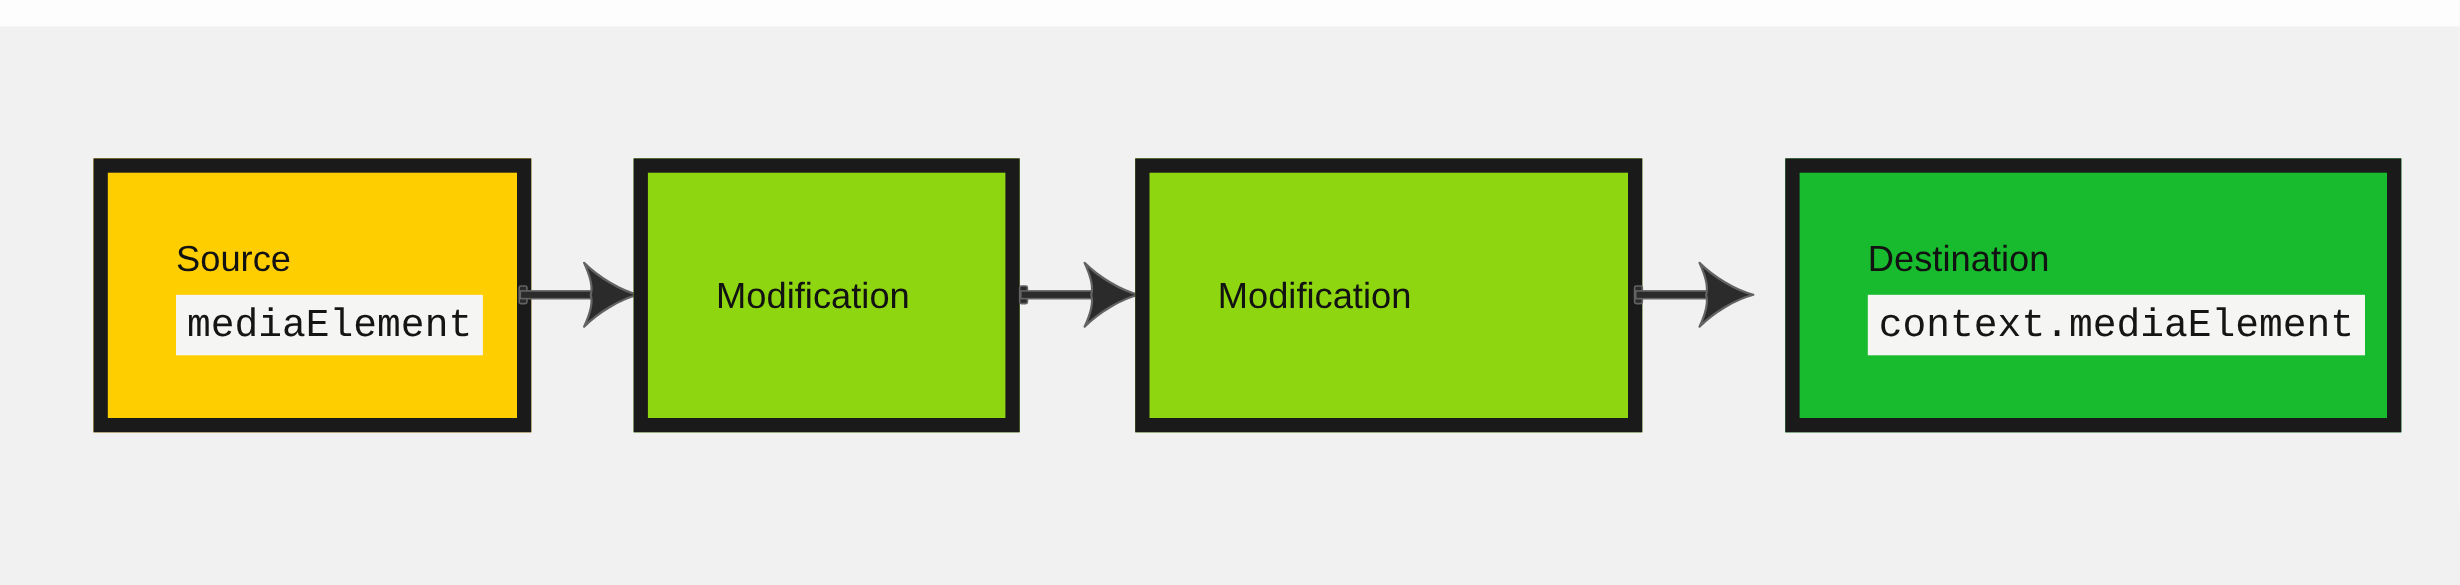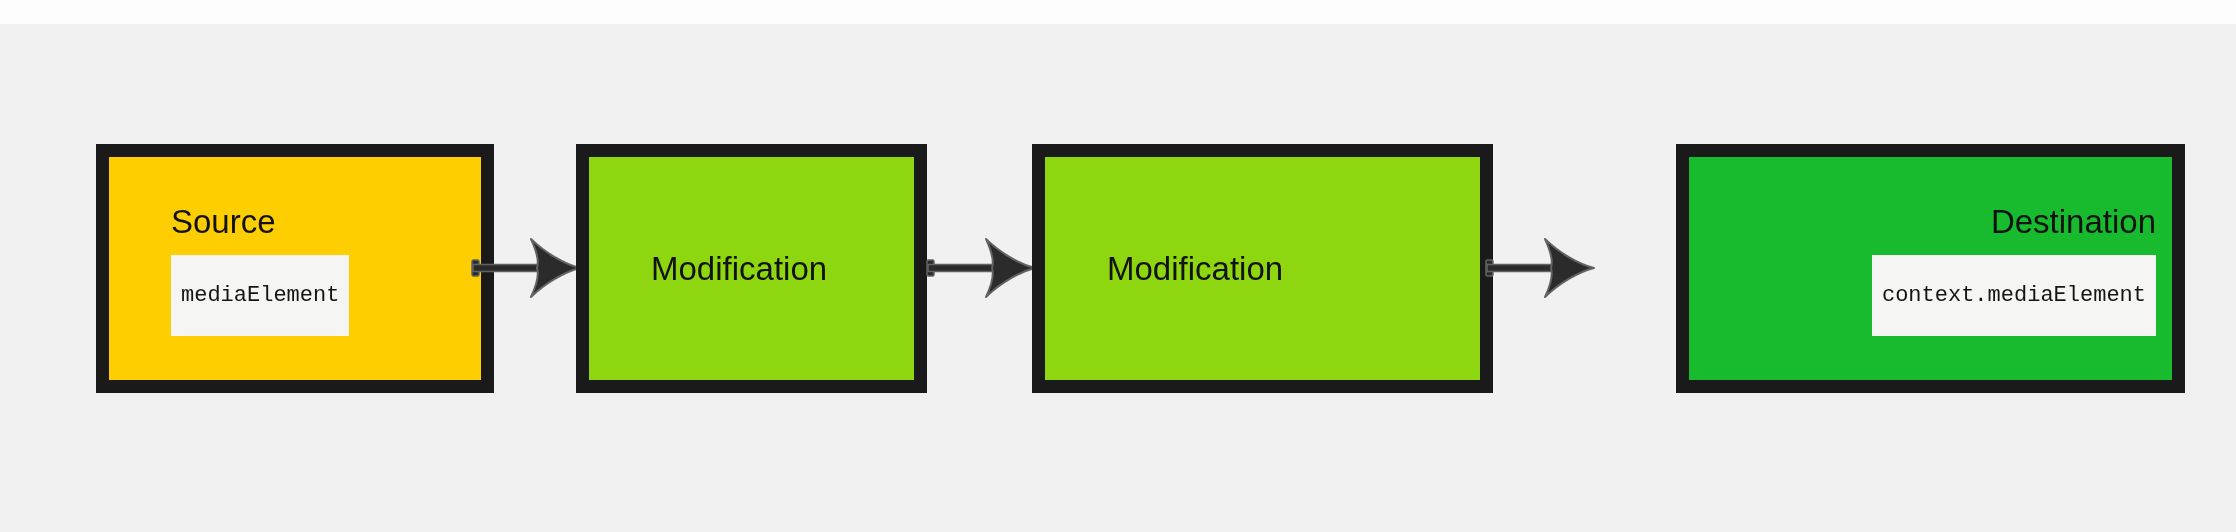--- a/index.html
+++ b/index.html
@@ -18,35 +18,35 @@
     background: var(--strip, #fdfdfd);
   }
   .node {
     position: absolute; top: 144px; height: 249px;
     box-sizing: border-box;
     border: 13px solid var(--border, #1a1a1a);
     display: flex; flex-direction: column;
     justify-content: center; align-items: flex-start;
     padding-left: 62px; padding-right: 16px;
   }
-  .node--1 { left: 96px;  width: 398px; }
+  .node--1 { left: 85px;  width: 398px; }
   .node--2 { left: 576px; width: 351px; }
   .node--3 { left: 1032px; width: 461px; }
-  .node--4 { left: 1676px; width: 509px; align-items: flex-end; }
+  .node--4 { left: 1623px; width: 560px; }
   .node-title {
     font-size: 33px; line-height: 41px;
     color: var(--title-color, #121212);
     white-space: nowrap;
   }
   .node-code {
     margin-top: 13px;
     background: var(--label-bg, #f5f5f3);
-    padding: 25px 10px;
+    padding: 12px 10px;
     font-family: "Liberation Mono", monospace;
-    font-size: 22px; line-height: 31px;
+    font-size: 36px; line-height: 31px;
     color: var(--code-color, #151515);
     white-space: nowrap;
   }
   .arrow {
     position: absolute; top: 237px;
     width: 112px; height: 62px;
   }
   .arrow--1 { left: 470px; }
   .arrow--2 { left: 925px; }
   .arrow--3 { left: 1484px; }

